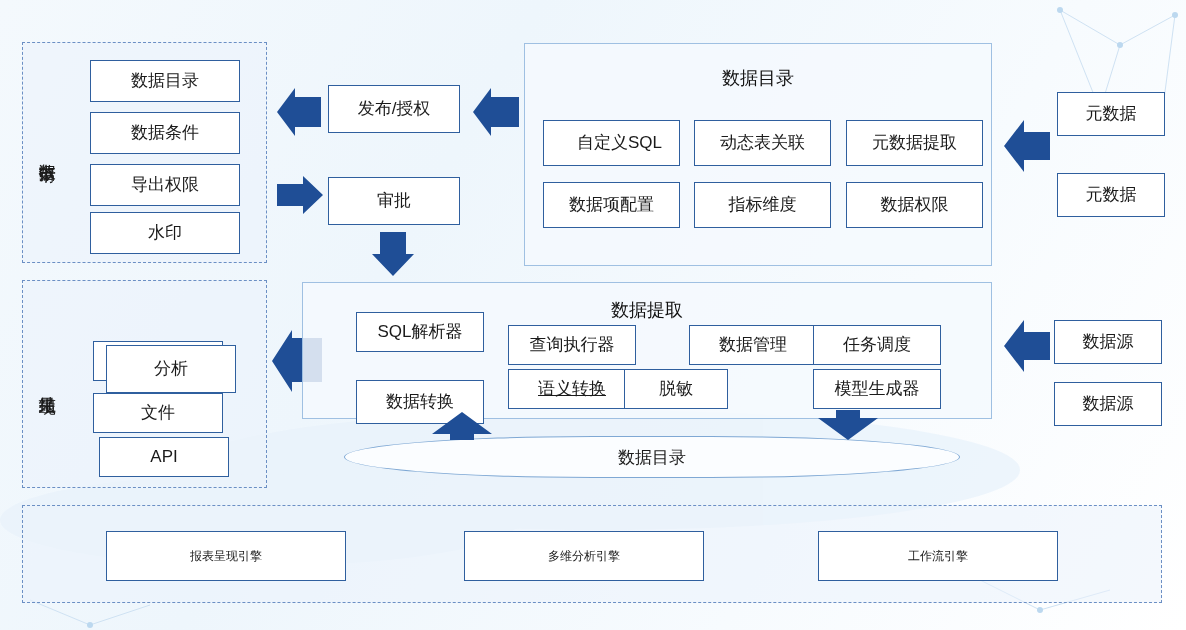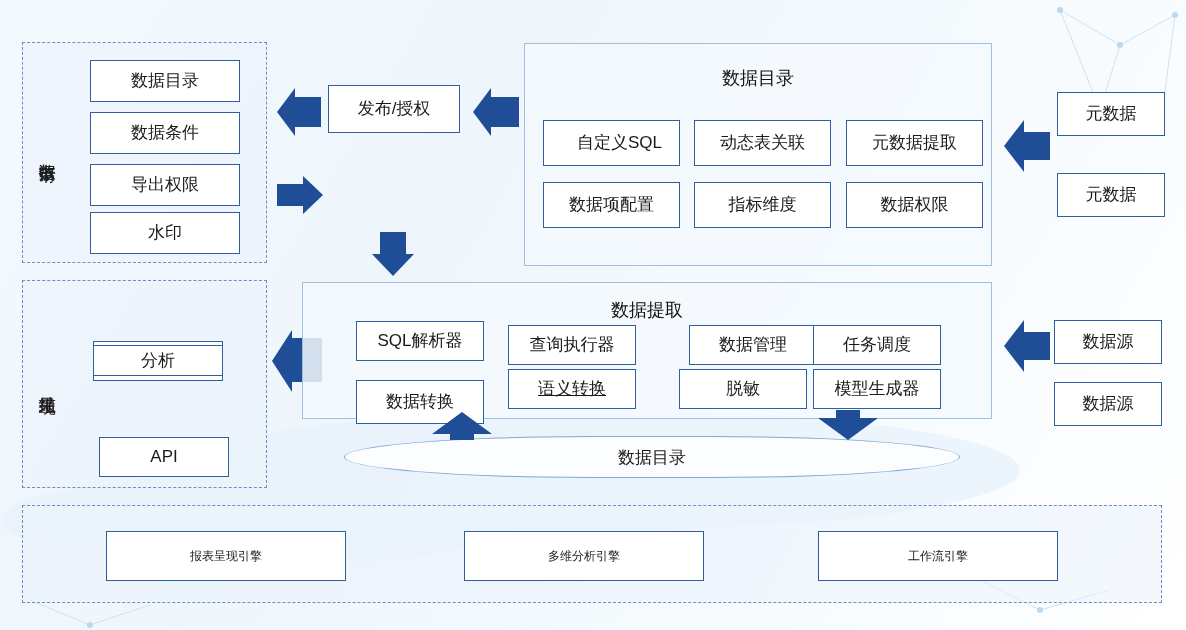--- a/index.html
+++ b/index.html
@@ -113,59 +113,61 @@
   <div class="group" style="left:22px; top:42px; width:245px; height:221px;"></div>
   <div class="vlabel" style="left:30px; top:56px; width:34px; height:192px;">数据申请</div>
   <div class="box" style="left:90px; top:60px; width:150px; height:42px;">数据目录</div>
   <div class="box" style="left:90px; top:112px; width:150px; height:42px;">数据条件</div>
   <div class="box" style="left:90px; top:164px; width:150px; height:42px;">导出权限</div>
   <div class="box" style="left:90px; top:212px; width:150px; height:42px;">水印</div>
 
   <div class="group" style="left:22px; top:280px; width:245px; height:208px;"></div>
   <div class="vlabel" style="left:30px; top:296px; width:34px; height:178px;">结果呈现</div>
   <div class="box" style="left:93px; top:297px; width:130px; height:40px;margin-top:44px;">报表</div>
-  <div class="box" style="left:93px; top:345px; width:130px; height:31px;">分析</div>
+  <div class="box" style="left:106px; top:345px; width:130px; height:48px;">分析</div>
+  <div class="box" style="left:93px; top:393px; width:130px; height:40px;">文件</div>
   <div class="box" style="left:99px; top:437px; width:130px; height:40px;">API</div>
 
   <svg class="arrow" style="left:277px; top:80px;" width="46" height="60">
     <polygon points="44,6 18,6 18,0 0,16 18,32 18,26 44,26" fill="#1f4e96" transform="translate(0,8) scale(1.0,1.5)"></polygon>
   </svg>
   <svg class="arrow" style="left:277px; top:176px;" width="48" height="46">
     <polygon points="0,8 26,8 26,0 46,19 26,38 26,30 0,30" fill="#1f4e96"></polygon>
   </svg>
   <svg class="arrow" style="left:473px; top:80px;" width="48" height="60">
     <polygon points="46,6 18,6 18,0 0,16 18,32 18,26 46,26" fill="#1f4e96" transform="translate(0,8) scale(1.0,1.5)"></polygon>
   </svg>
   <svg class="arrow" style="left:372px; top:232px;" width="50" height="48">
     <polygon points="8,0 34,0 34,22 42,22 21,44 0,22 8,22" fill="#1f4e96"></polygon>
   </svg>
   <svg class="arrow" style="left:272px; top:330px;" width="52" height="62">
     <polygon points="50,8 20,8 20,0 0,31 20,62 20,52 50,52" fill="#1f4e96"></polygon>
   </svg>
 
   <div class="box" style="left:328px; top:85px; width:132px; height:48px;">发布/授权</div>
+  <div class="box" style="left:328px; top:177px; width:132px; height:48px;">审批</div>
 
   <div class="group-inner" style="left:524px; top:43px; width:468px; height:223px;"></div>
   <div class="group-title" style="left:524px; top:66px; width:468px;">数据目录</div>
   <div class="box" style="left:543px; top:120px; width:137px; height:46px;padding-left:16px;">自定义SQL</div>
   <div class="box" style="left:694px; top:120px; width:137px; height:46px;">动态表关联</div>
   <div class="box" style="left:846px; top:120px; width:137px; height:46px;">元数据提取</div>
   <div class="box" style="left:694px; top:182px; width:137px; height:46px;">指标维度</div>
   <div class="box" style="left:543px; top:182px; width:137px; height:46px;">数据项配置</div>
   <div class="box" style="left:846px; top:182px; width:137px; height:46px;">数据权限</div>
 
   <div class="group-inner" style="left:302px; top:282px; width:690px; height:137px;"></div>
   <div class="group-title" style="left:302px; top:298px; width:690px;text-align:center;">数据提取</div>
-  <div class="box" style="left:356px; top:321px; width:128px; height:40px;">SQL解析器</div>
+  <div class="box" style="left:356px; top:312px; width:128px; height:40px;">SQL解析器</div>
   <div class="box" style="left:508px; top:325px; width:128px; height:40px;">查询执行器</div>
   <div class="box" style="left:659px; top:325px; width:128px; height:40px;margin-left:30px;">数据管理</div>
   <div class="box" style="left:813px; top:325px; width:128px; height:40px;">任务调度</div>
   <div class="box" style="left:356px; top:380px; width:128px; height:44px;">数据转换</div>
   <div class="box" style="left:508px; top:369px; width:128px; height:40px;text-decoration:underline;">语义转换</div>
-  <div class="box" style="left:679px; top:369px; width:128px; height:40px;">脱敏</div>
+  <div class="box" style="left:624px; top:369px; width:104px; height:40px;">脱敏</div>
   <div class="box" style="left:813px; top:369px; width:128px; height:40px;">模型生成器</div>
 
   <div class="cyl" style="left:344px; top:436px; width:616px; height:42px;">数据目录</div>
   <svg class="arrow" style="left:432px; top:412px;" width="62" height="28">
     <polygon points="30,0 60,22 42,22 42,28 18,28 18,22 0,22" fill="#1f4e96"></polygon>
   </svg>
   <svg class="arrow" style="left:818px; top:410px;" width="62" height="30">
     <polygon points="18,0 42,0 42,8 60,8 30,30 0,8 18,8" fill="#1f4e96"></polygon>
   </svg>
 

